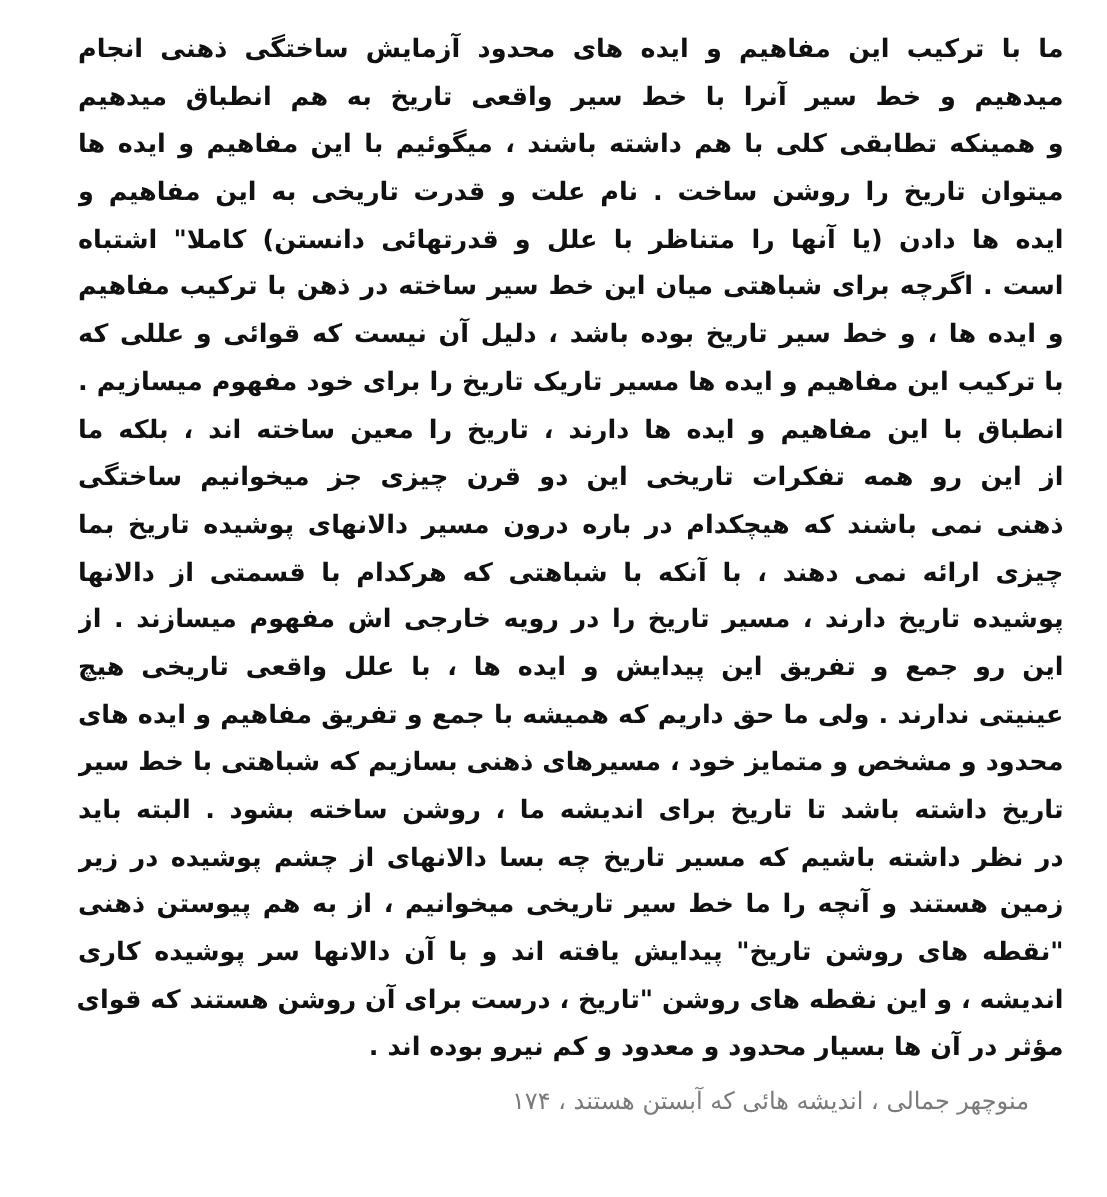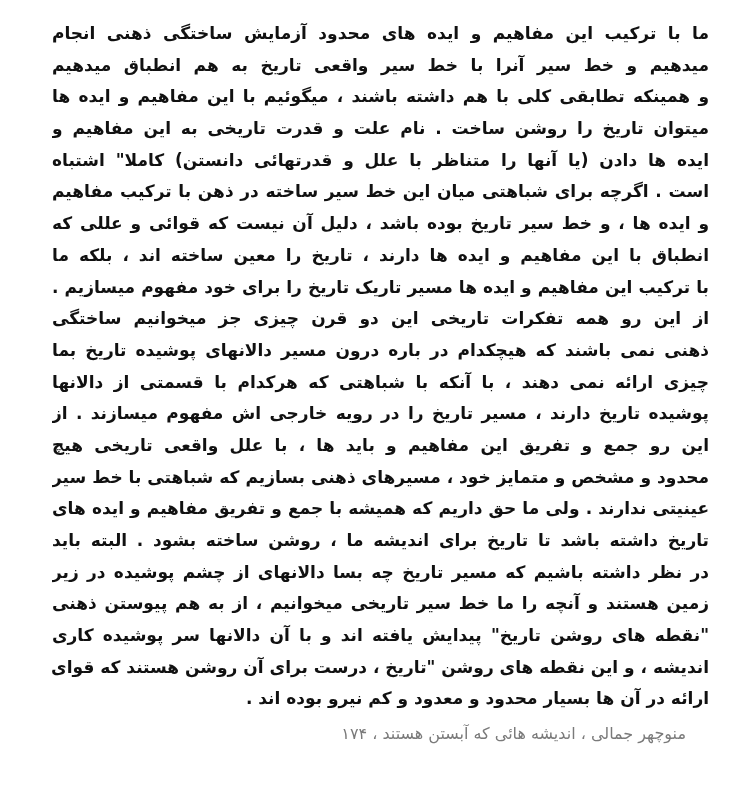--- a/index.html
+++ b/index.html
@@ -60,31 +60,31 @@
 
 <div class="page">
   <div class="body-text">
     <span class="line">ما با ترکیب این مفاهیم و ایده های محدود آزمایش ساختگی ذهنی انجام</span>
     <span class="line">میدهیم و خط سیر آنرا با خط سیر واقعی تاریخ به هم انطباق میدهیم</span>
     <span class="line">و همینکه تطابقی کلی با هم داشته باشند ، میگوئیم با این مفاهیم و ایده ها</span>
     <span class="line">میتوان تاریخ را روشن ساخت . نام علت و قدرت تاریخی به این مفاهیم و</span>
     <span class="line">ایده ها دادن (یا آنها را متناظر با علل و قدرتهائی دانستن) کاملا" اشتباه</span>
     <span class="line">است . اگرچه برای شباهتی میان این خط سیر ساخته در ذهن با ترکیب مفاهیم</span>
     <span class="line">و ایده ها ، و خط سیر تاریخ بوده باشد ، دلیل آن نیست که قوائی و عللی که</span>
+    <span class="line">با ترکیب این مفاهیم و ایده ها مسیر تاریک تاریخ را برای خود مفهوم میسازیم .</span>
     <span class="line">انطباق با این مفاهیم و ایده ها دارند ، تاریخ را معین ساخته اند ، بلکه ما</span>
-    <span class="line">با ترکیب این مفاهیم و ایده ها مسیر تاریک تاریخ را برای خود مفهوم میسازیم .</span>
     <span class="line">از این رو همه تفکرات تاریخی این دو قرن چیزی جز میخوانیم ساختگی</span>
     <span class="line">ذهنی نمی باشند که هیچکدام در باره درون مسیر دالانهای پوشیده تاریخ بما</span>
     <span class="line">چیزی ارائه نمی دهند ، با آنکه با شباهتی که هرکدام با قسمتی از دالانها</span>
     <span class="line">پوشیده تاریخ دارند ، مسیر تاریخ را در رویه خارجی اش مفهوم میسازند . از</span>
-    <span class="line">این رو جمع و تفریق این مفاهیم و باید ها ، با علل واقعی تاریخی هیچ</span>
+    <span class="line">این رو جمع و تفریق این پیدایش و ایده ها ، با علل واقعی تاریخی هیچ</span>
+    <span class="line">عینیتی ندارند . ولی ما حق داریم که همیشه با جمع و تفریق مفاهیم و ایده های</span>
     <span class="line">محدود و مشخص و متمایز خود ، مسیرهای ذهنی بسازیم که شباهتی با خط سیر</span>
-    <span class="line">عینیتی ندارند . ولی ما حق داریم که همیشه با جمع و تفریق مفاهیم و ایده های</span>
     <span class="line">تاریخ داشته باشد تا تاریخ برای اندیشه ما ، روشن ساخته بشود . البته باید</span>
     <span class="line">در نظر داشته باشیم که مسیر تاریخ چه بسا دالانهای از چشم پوشیده در زیر</span>
     <span class="line">زمین هستند و آنچه را ما خط سیر تاریخی میخوانیم ، از به هم پیوستن ذهنی</span>
     <span class="line">"نقطه های روشن تاریخ" پیدایش یافته اند و با آن دالانها سر پوشیده کاری</span>
     <span class="line">اندیشه ، و این نقطه های روشن "تاریخ ، درست برای آن روشن هستند که قوای</span>
-    <span class="line last">ارائه در آن ها بسیار محدود و معدود و کم نیرو بوده اند .</span>
+    <span class="line last">مؤثر در آن ها بسیار محدود و معدود و کم نیرو بوده اند .</span>
   </div>
 
   <div class="caption">منوچهر جمالی ، اندیشه هائی که آبستن هستند ، ۱۷۴</div>
 </div>
 
 </body></html>

